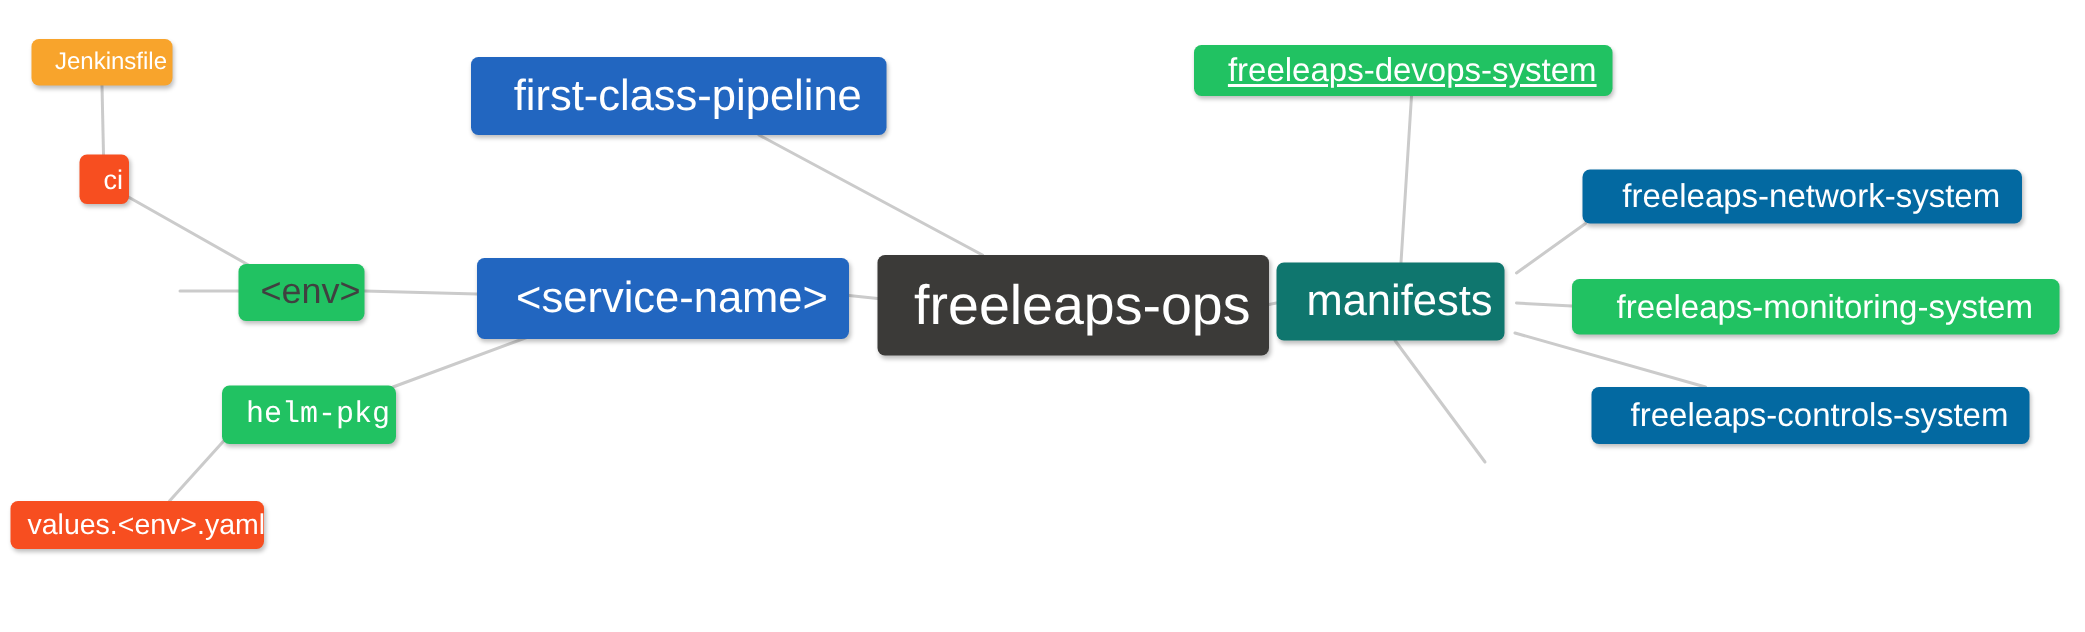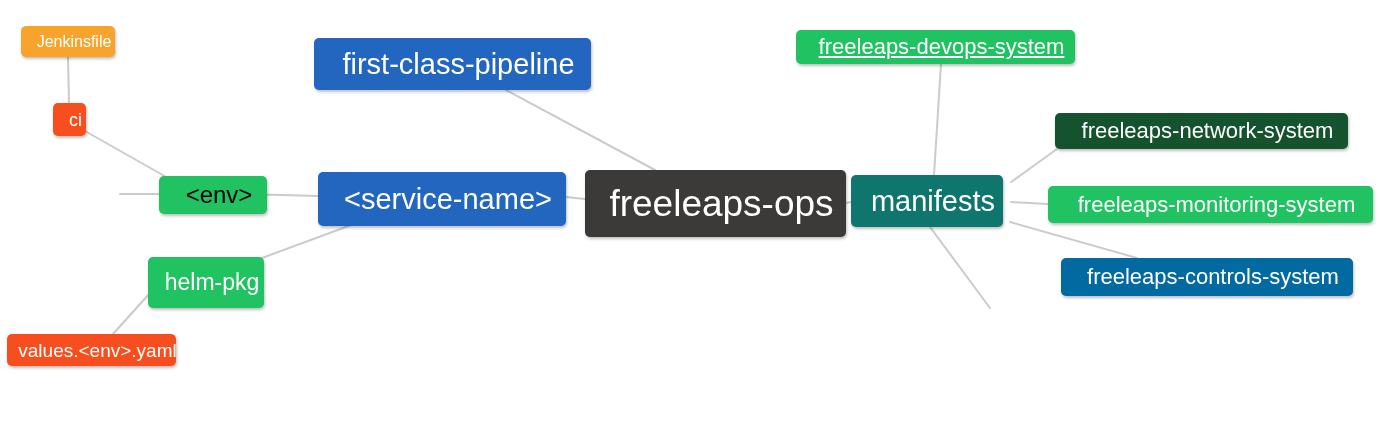--- a/index.html
+++ b/index.html
@@ -55,24 +55,24 @@
       <line x1="846" y1="203" x2="851" y2="202" stroke="#cbcbcb" stroke-width="2" stroke-linecap="round"></line>
       <line x1="934" y1="175" x2="941" y2="64" stroke="#cbcbcb" stroke-width="2" stroke-linecap="round"></line>
       <line x1="1011" y1="182" x2="1057" y2="149" stroke="#cbcbcb" stroke-width="2" stroke-linecap="round"></line>
       <line x1="1011" y1="202" x2="1048" y2="204" stroke="#cbcbcb" stroke-width="2" stroke-linecap="round"></line>
       <line x1="1010" y1="222" x2="1137" y2="258" stroke="#cbcbcb" stroke-width="2" stroke-linecap="round"></line>
       <line x1="930" y1="227" x2="990" y2="308" stroke="#cbcbcb" stroke-width="2" stroke-linecap="round"></line>
     </svg>
 
 <div class="node" style="left: 21px; top: 26px; width: 94px; height: 31px; background: rgb(248, 164, 44); font-size: 16px; color: rgb(255, 255, 255);">Jenkinsfile</div>
     <div class="node" style="left: 53px; top: 103px; width: 33px; height: 33px; background: rgb(247, 78, 32); font-size: 18px; color: rgb(255, 255, 255);">ci</div>
-    <div class="node" style="left: 159px; top: 176px; width: 108px; height: 38px; background: rgb(33, 194, 98); font-size: 24px; color: #000000;">&lt;env&gt;</div>
-    <div class="node" style="left: 148px; top: 257px; width: 116px; height: 51px; background: rgb(33, 194, 98); font-size: 23px; color: rgb(255, 255, 255);">helm-pkg</div>
+    <div class="node" style="left: 159px; top: 176px; width: 84px; height: 38px; background: rgb(33, 194, 98); font-size: 24px; color: #404040;">&lt;env&gt;</div>
+    <div class="node" style="left: 148px; top: 257px; width: 116px; height: 39px; background: rgb(33, 194, 98); font-size: 20px; color: rgb(255, 255, 255); font-family: Liberation Mono, monospace;">helm-pkg</div>
     <div class="node" style="left: 7px; top: 334px; width: 169px; height: 32px; background: rgb(247, 78, 32); font-size: 19px; color: rgb(255, 255, 255);">values.&lt;env&gt;.yaml</div>
     <div class="node" style="left: 314px; top: 38px; width: 277px; height: 52px; background: rgb(34, 102, 192); font-size: 29px; color: rgb(255, 255, 255);">first-class-pipeline</div>
     <div class="node" style="left: 318px; top: 172px; width: 248px; height: 54px; background: rgb(34, 102, 192); font-size: 29px; color: rgb(255, 255, 255);">&lt;service-name&gt;</div>
     <div class="node" style="left: 585px; top: 170px; width: 261px; height: 67px; background: rgb(59, 58, 56); font-size: 37px; color: rgb(255, 255, 255);">freeleaps-ops</div>
     <div class="node" style="left: 851px; top: 175px; width: 152px; height: 52px; background: #0f766e; font-size: 29px; color: rgb(255, 255, 255);">manifests</div>
     <div class="node" style="left: 796px; top: 30px; width: 279px; height: 34px; background: rgb(33, 194, 98); font-size: 22px; color: rgb(255, 255, 255); text-decoration: underline;">freeleaps-devops-system</div>
-    <div class="node" style="left: 1055px; top: 113px; width: 293px; height: 36px; background: #14532d; font-size: 22px; color: rgb(255, 255, 255);">freeleaps-network-system</div>
+    <div class="node" style="left: 1055px; top: 113px; width: 293px; height: 36px; background: #0369a1; font-size: 22px; color: rgb(255, 255, 255);">freeleaps-network-system</div>
     <div class="node" style="left: 1048px; top: 186px; width: 325px; height: 37px; background: rgb(33, 194, 98); font-size: 22px; color: rgb(255, 255, 255);">freeleaps-monitoring-system</div>
     <div class="node" style="left: 1061px; top: 258px; width: 292px; height: 38px; background: #0369a1; font-size: 22px; color: rgb(255, 255, 255);">freeleaps-controls-system</div>
   </div>
 
 </body></html>

